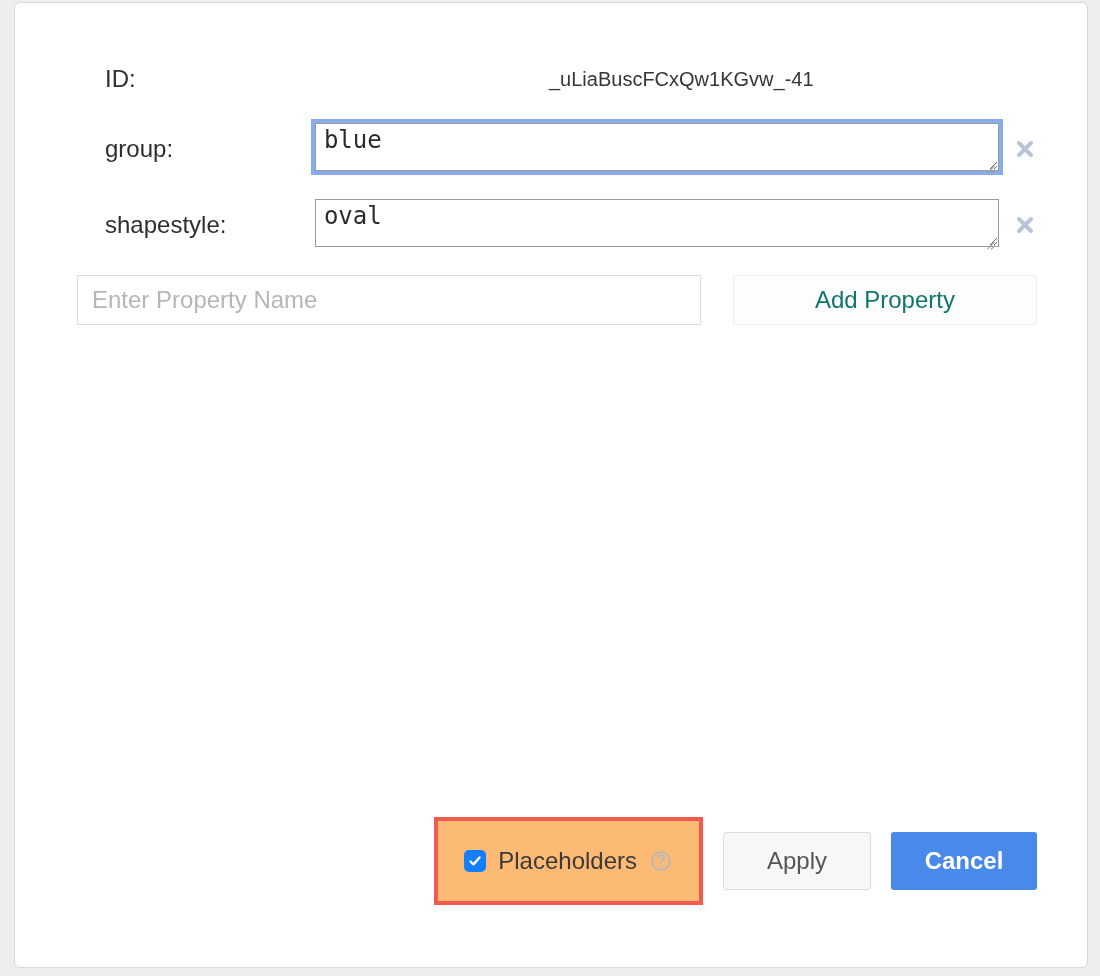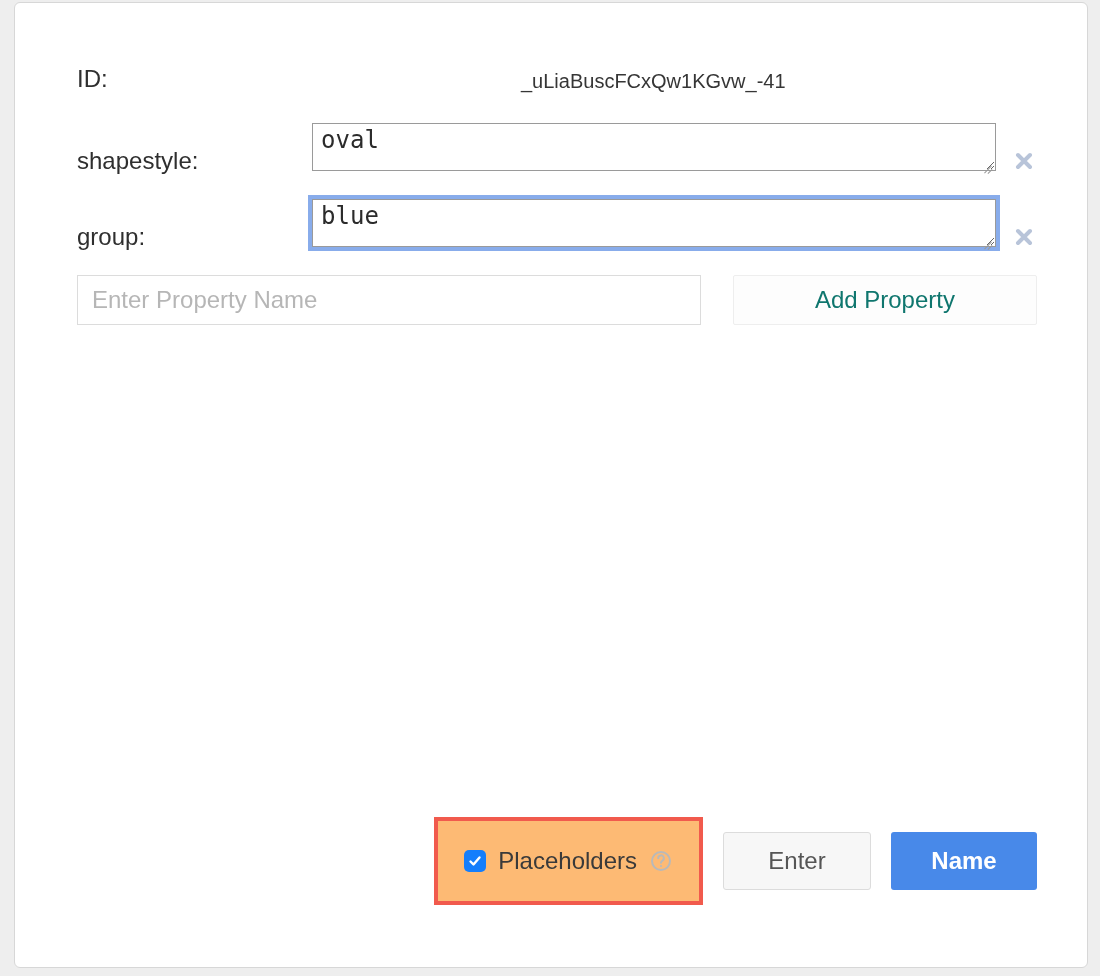--- a/index.html
+++ b/index.html
@@ -19,22 +19,23 @@
       height: 966px;
       background: #ffffff;
       border: 1px solid #d7d7d7;
       border-radius: 6px;
       padding: 62px 50px 40px 62px;
     }
 
     
     .row {
       display: flex;
-      align-items: flex-end;
+      align-items: center;
       margin-bottom: 24px;
+      margin-left: 28px;
     }
     .row-id { margin-bottom: 30px; }
     .label-col {
       width: 244px;
       font-size: 24px;
       color: #2f2f2f;
     }
     .id-value {
       font-size: 20px;
       color: #363636;
@@ -192,36 +193,36 @@
 <body>
 
 <div class="panel">
 
   <div class="row row-id">
     <div class="label-col">ID:</div>
     <div class="id-value">_uLiaBuscFCxQw1KGvw_-41</div>
   </div>
 
   <div class="row">
-    <div class="label-col">shapestyle:</div>
+    <div class="label-col">group:</div>
     <div class="field-wrap">
-      <textarea class="field" rows="1" style="">oval</textarea>
+      <textarea class="field field-focused" rows="1" style="">blue</textarea>
       <span class="resize-notch"></span>
     </div>
     <span class="close-x">
       <svg width="18" height="18" viewBox="0 0 18 18">
         <path d="M3 3 L15 15 M15 3 L3 15" stroke="#b8c4d9" stroke-width="4" stroke-linecap="round"></path>
       </svg>
     </span>
   </div>
 
   <div class="row">
-    <div class="label-col">group:</div>
+    <div class="label-col">shapestyle:</div>
     <div class="field-wrap">
-      <textarea class="field field-focused" rows="1" style="">blue</textarea>
+      <textarea class="field" rows="1" style="">oval</textarea>
       <span class="resize-notch"></span>
     </div>
     <span class="close-x">
       <svg width="18" height="18" viewBox="0 0 18 18">
         <path d="M3 3 L15 15 M15 3 L3 15" stroke="#b8c4d9" stroke-width="4" stroke-linecap="round"></path>
       </svg>
     </span>
   </div>
 
   <div class="newprop-row">
@@ -238,17 +239,17 @@
       </span>
       <span class="ph-label">Placeholders</span>
       <span class="help">
         <svg width="22" height="22" viewBox="0 0 22 22">
           <circle cx="11" cy="11" r="9" fill="none" stroke="#b9b9b9" stroke-width="2"></circle>
           <path d="M8.2 8.2 a2.8 2.8 0 1 1 4.2 2.4 c-1 .7-1.4 1.1-1.4 2.2" fill="none" stroke="#b9b9b9" stroke-width="2" stroke-linecap="round"></path>
           <circle cx="11" cy="16" r="1.1" fill="#b9b9b9"></circle>
         </svg>
       </span>
     </div>
-    <button class="cancel-btn">Enter</button>
-    <button class="apply-btn">Name</button>
+    <button class="cancel-btn">Apply</button>
+    <button class="apply-btn">Cancel</button>
   </div>
 
 </div>
 
 </body></html>

